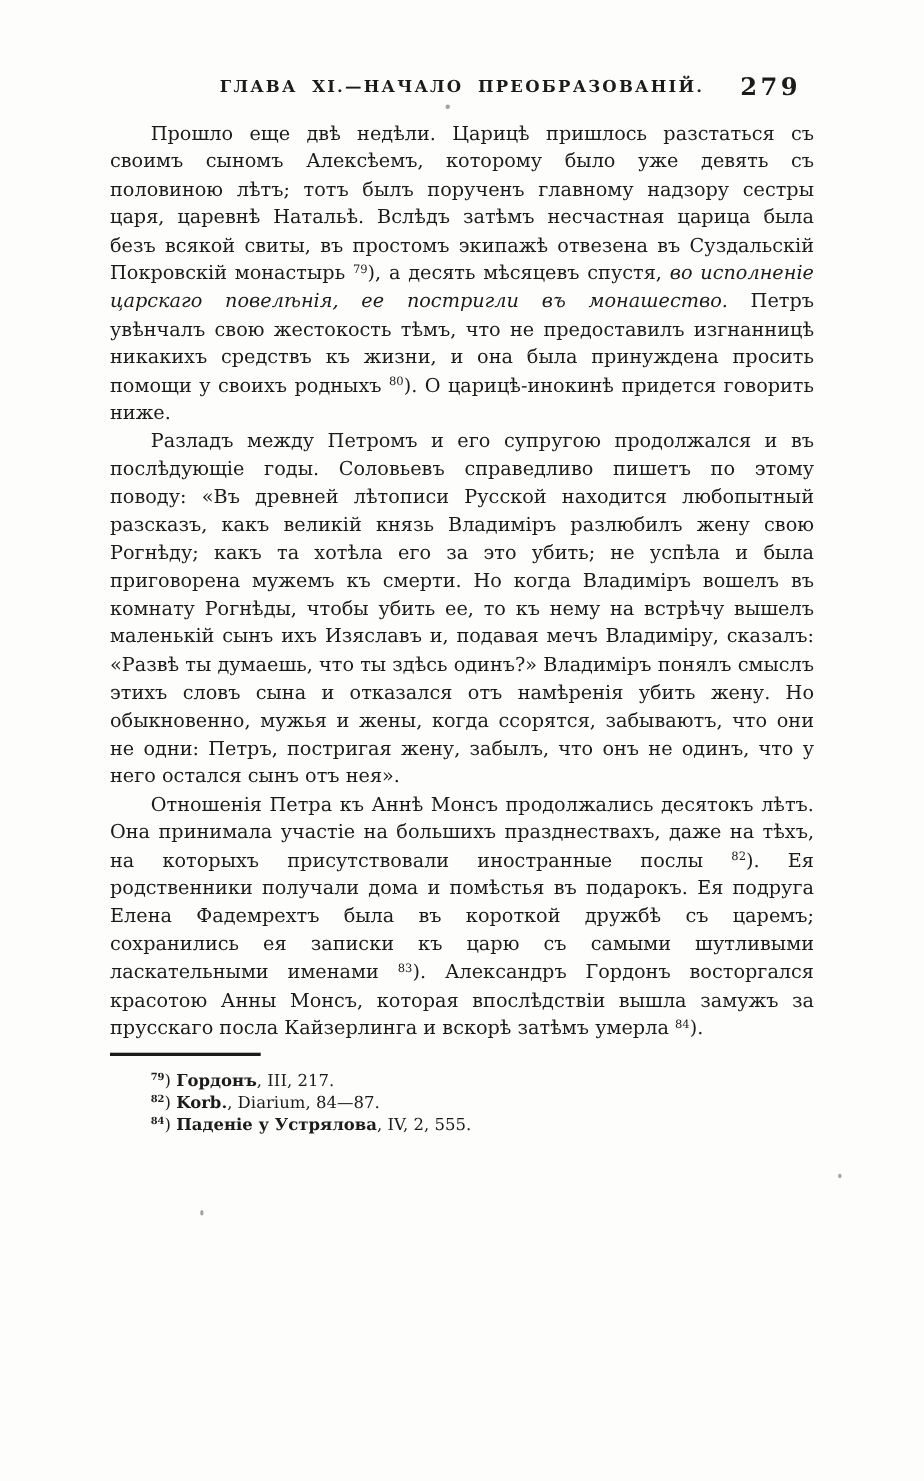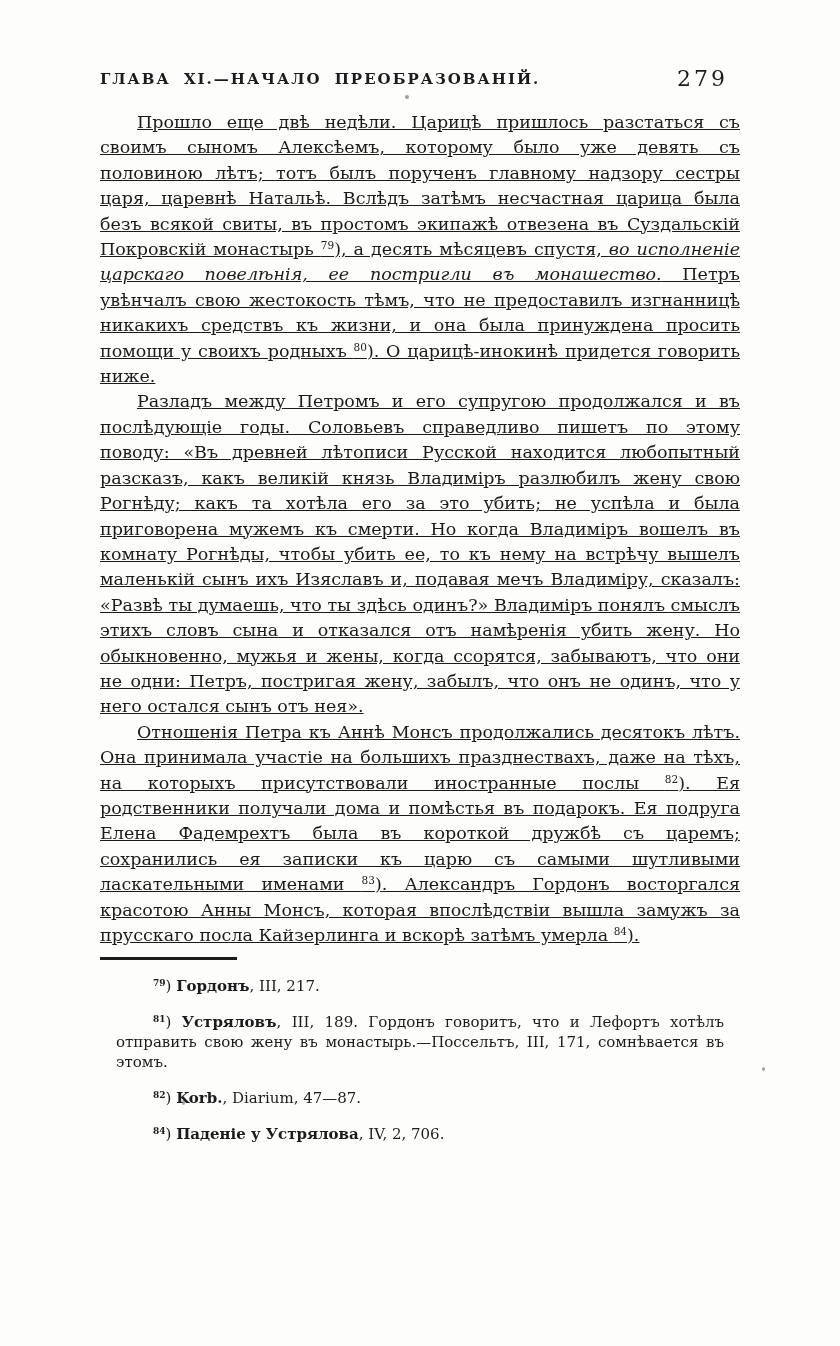--- a/index.html
+++ b/index.html
@@ -25,41 +25,40 @@
   .header-row {
     position: relative;
     width: 100%;
     height: 34px;
   }
   .running-title {
     position: absolute;
     left: 0;
     right: 0;
     top: 4px;
-    text-align: left;
+    text-align: center;
     font-size: 15px;
     font-weight: bold;
     letter-spacing: 2px;
     word-spacing: 6px;
     white-space: nowrap;
   }
   .page-number {
     position: absolute;
     right: 12px;
     top: 0;
     font-size: 22px;
-    font-weight: normal;
+    font-weight: bold;
     letter-spacing: 3px;
   }
   .body-text {
     margin-top: 10px;
     font-size: 17.5px;
     line-height: 25.4px;
     text-align: justify;
-    text-decoration: underline;
   }
   .para {
     margin: 0;
     text-indent: 37px;
   }
   .it { font-style: italic; }
   .bd { font-weight: bold; }
   .sup {
     font-size: 0.6em;
     vertical-align: 0.55em;
@@ -72,21 +71,21 @@
     height: 3px;
     background: #1b1b1b;
   }
   .footnotes {
     margin-top: 12px;
     font-size: 15px;
     line-height: 20px;
     text-align: justify;
   }
   .footnote {
-    margin: 16px;
+    margin: 0;
     text-indent: 37px;
   }
   .speckle {
     position: absolute;
     background: #555;
     border-radius: 50%;
     opacity: 0.55;
   }
   .speckle.s1 { left: 405px; top: 95px;  width: 4px; height: 4px; }
   .speckle.s2 { left: 182px; top: 1100px; width: 3px; height: 5px; }
@@ -109,18 +108,17 @@
     <div class="body-text">
         <p class="para"><span>Прошло еще двѣ недѣли. Царицѣ пришлось разстаться съ своимъ сыномъ Алексѣемъ, которому было уже девять съ половиною лѣтъ; тотъ былъ порученъ главному надзору сестры царя, царевнѣ Натальѣ. Вслѣдъ затѣмъ несчастная царица была безъ всякой свиты, въ простомъ экипажѣ отвезена въ Суздальскій Покровскій монастырь </span><span class="sup">79</span><span>), а десять мѣсяцевъ спустя, </span><span class="it">во исполненіе царскаго повелѣнія, ее постригли въ монашество.</span><span> Петръ увѣнчалъ свою жестокость тѣмъ, что не предоставилъ изгнанницѣ никакихъ средствъ къ жизни, и она была принуждена просить помощи у своихъ родныхъ </span><span class="sup">80</span><span>). О царицѣ-инокинѣ придется говорить ниже.</span></p>
         <p class="para"><span>Разладъ между Петромъ и его супругою продолжался и въ послѣдующіе годы. Соловьевъ справедливо пишетъ по этому поводу: «Въ древней лѣтописи Русской находится любопытный разсказъ, какъ великій князь Владиміръ разлюбилъ жену свою Рогнѣду; какъ та хотѣла его за это убить; не успѣла и была приговорена мужемъ къ смерти. Но когда Владиміръ вошелъ въ комнату Рогнѣды, чтобы убить ее, то къ нему на встрѣчу вышелъ маленькій сынъ ихъ Изяславъ и, подавая мечъ Владиміру, сказалъ: «Развѣ ты думаешь, что ты здѣсь одинъ?» Владиміръ понялъ смыслъ этихъ словъ сына и отказался отъ намѣренія убить жену. Но обыкновенно, мужья и жены, когда ссорятся, забываютъ, что они не одни: Петръ, постригая жену, забылъ, что онъ не одинъ, что у него остался сынъ отъ нея».</span></p>
         <p class="para"><span>Отношенія Петра къ Аннѣ Монсъ продолжались десятокъ лѣтъ. Она принимала участіе на большихъ празднествахъ, даже на тѣхъ, на которыхъ присутствовали иностранные послы </span><span class="sup">82</span><span>). Ея родственники получали дома и помѣстья въ подарокъ. Ея подруга Елена Фадемрехтъ была въ короткой дружбѣ съ царемъ; сохранились ея записки къ царю съ самыми шутливыми ласкательными именами </span><span class="sup">83</span><span>). Александръ Гордонъ восторгался красотою Анны Монсъ, которая впослѣдствіи вышла замужъ за прусскаго посла Кайзерлинга и вскорѣ затѣмъ умерла </span><span class="sup">84</span><span>).</span></p>
       </div>
 
     <div class="footnote-sep"></div>
 
     <div class="footnotes">
         <p class="footnote"><span class="bd sup">79</span><span>) </span><span class="bd">Гордонъ</span><span>, III, 217.</span></p>
-        <p class="footnote"><span class="bd sup">81</span><span>) </span><span class="bd">Устряловъ</span><span>, III, 189. Гордонъ говоритъ, что и Лефортъ хотѣлъ отправить свою жену въ монастырь.—Поссельтъ, III, 171, сомнѣвается въ этомъ.</span></p>
-        <p class="footnote"><span class="bd sup">82</span><span>) </span><span class="bd">Korb.</span><span>, Diarium, 47—87.</span></p>
-        <p class="footnote"><span class="bd sup">84</span><span>) </span><span class="bd">Паденіе у Устрялова</span><span>, IV, 2, 706.</span></p>
+        <p class="footnote"><span class="bd sup">82</span><span>) </span><span class="bd">Korb.</span><span>, Diarium, 84—87.</span></p>
+        <p class="footnote"><span class="bd sup">84</span><span>) </span><span class="bd">Паденіе у Устрялова</span><span>, IV, 2, 555.</span></p>
       </div>
   </div>
 </div>
 
 </body></html>

